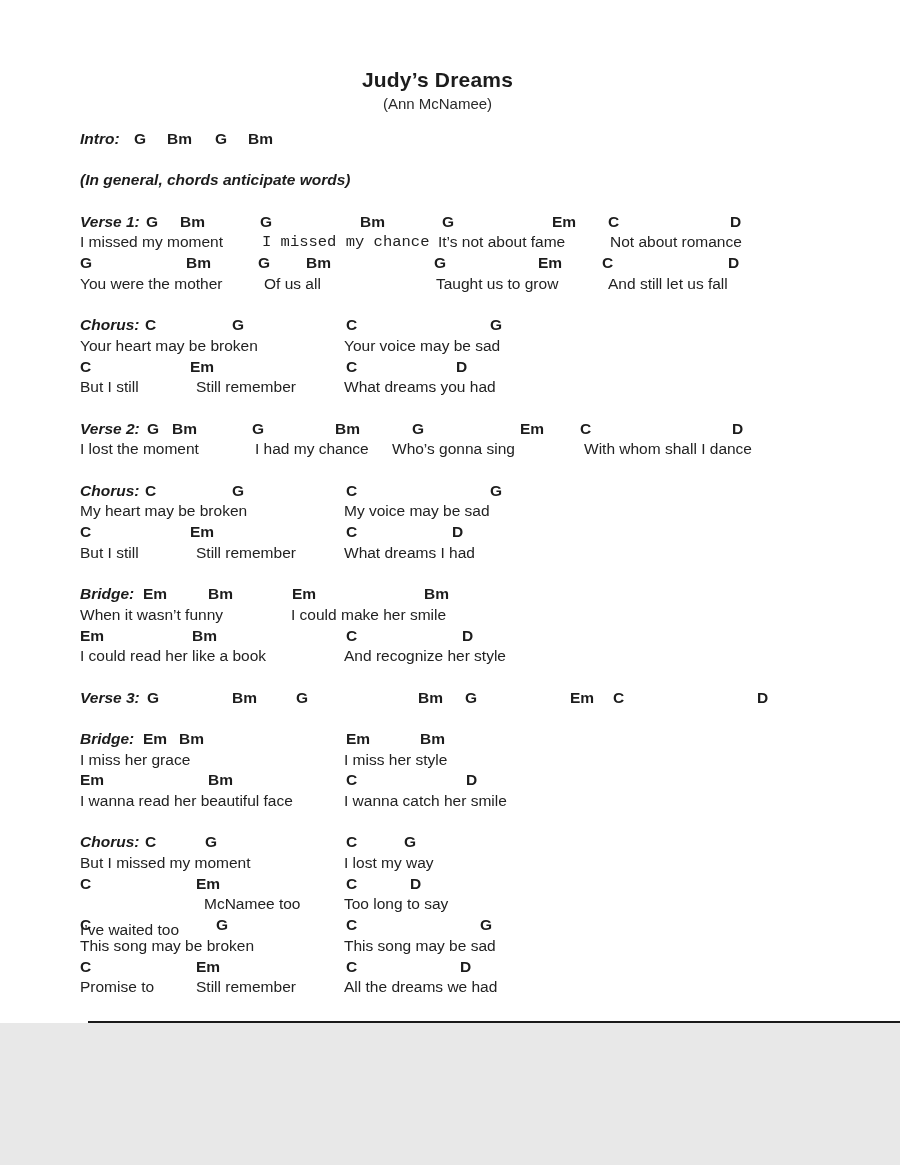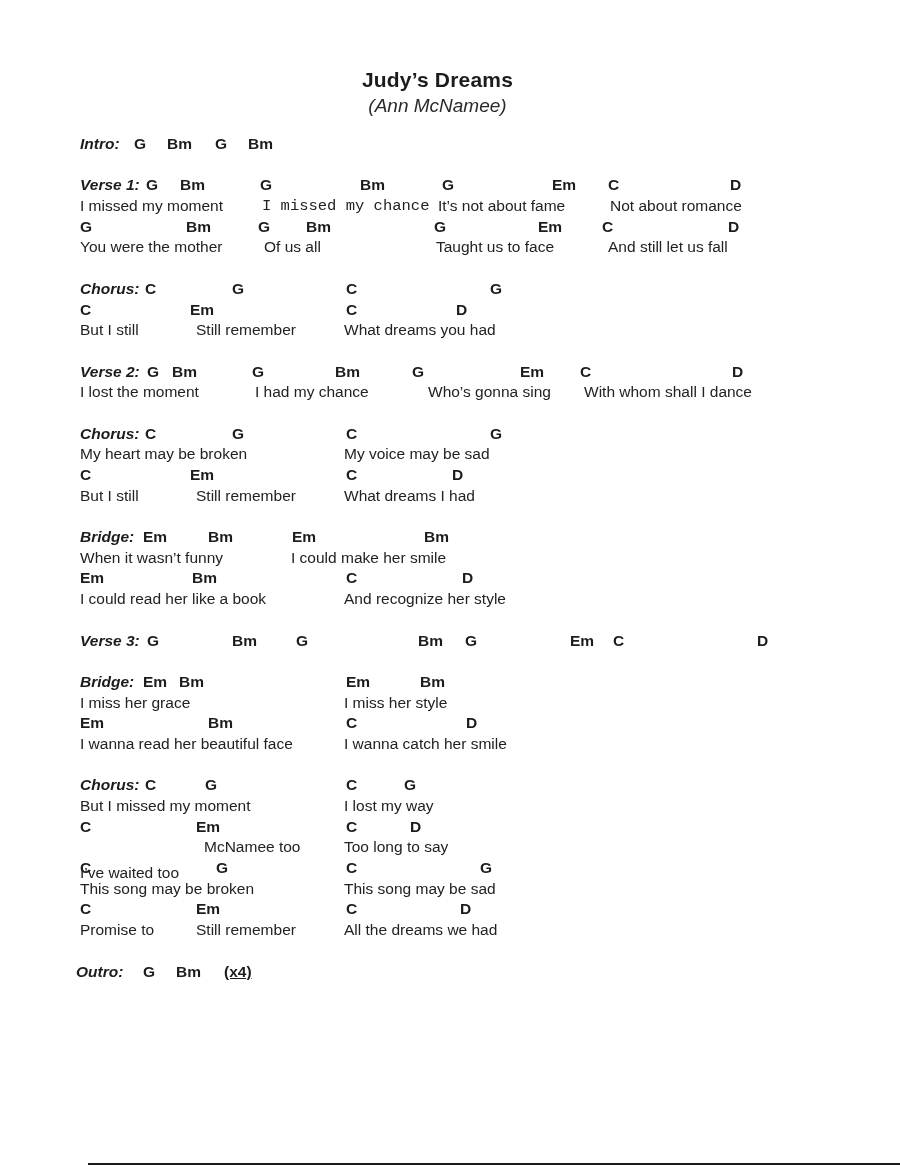--- a/index.html
+++ b/index.html
@@ -1,39 +1,38 @@
 <!DOCTYPE html>
 <html><head>
 <meta charset="utf-8">
 <style>
   * { margin: 0; padding: 0; box-sizing: border-box; }
   html, body { background: #e8e8e8; }
   .page {
     position: relative;
     width: 900px;
-    height: 1165px;
+    height: 1023px;
     margin: 0 auto;
     background: #ffffff;
     color: #1c1c1c;
     font-family: "Liberation Sans", "DejaVu Sans", sans-serif;
     overflow: hidden;
   }
   .header-block {
     padding-top: 68px;
     width: 875px;
     text-align: center;
   }
   .song-title {
     font-size: 21px;
     font-weight: bold;
     letter-spacing: 0.2px;
   }
   .song-subtitle {
-    font-size: 19px;
-    font-style: italic;
+    font-size: 15px;
     color: #2a2a2a;
     margin-top: 3px;
   }
   .sheet {
     margin-top: 17px;
   }
   .section { margin-bottom: 20.7px; }
   .line {
     position: relative;
     height: 20.7px;
@@ -67,20 +66,25 @@
         <div class="line">
           <span class="seg label" style="left: 80px;">Intro:</span>
           <span class="seg chord" style="left: 134px;">G</span>
           <span class="seg chord" style="left: 167px;">Bm</span>
           <span class="seg chord" style="left: 215px;">G</span>
           <span class="seg chord" style="left: 248px;">Bm</span>
         </div>
       </div>
       <div class="section">
         <div class="line">
+          <span class="seg label" style="left: 80px;">(In general, chords anticipate words)</span>
+        </div>
+      </div>
+      <div class="section">
+        <div class="line">
           <span class="seg label" style="left: 80px;">Verse 1:</span>
           <span class="seg chord" style="left: 146px;">G</span>
           <span class="seg chord" style="left: 180px;">Bm</span>
           <span class="seg chord" style="left: 260px;">G</span>
           <span class="seg chord" style="left: 360px;">Bm</span>
           <span class="seg chord" style="left: 442px;">G</span>
           <span class="seg chord" style="left: 552px;">Em</span>
           <span class="seg chord" style="left: 608px;">C</span>
           <span class="seg chord" style="left: 730px;">D</span>
         </div>
@@ -96,31 +100,35 @@
           <span class="seg chord" style="left: 258px;">G</span>
           <span class="seg chord" style="left: 306px;">Bm</span>
           <span class="seg chord" style="left: 434px;">G</span>
           <span class="seg chord" style="left: 538px;">Em</span>
           <span class="seg chord" style="left: 602px;">C</span>
           <span class="seg chord" style="left: 728px;">D</span>
         </div>
         <div class="line">
           <span class="seg lyric" style="left: 80px;">You were the mother</span>
           <span class="seg lyric" style="left: 264px;">Of us all</span>
-          <span class="seg lyric" style="left: 436px;">Taught us to face</span>
+          <span class="seg lyric" style="left: 436px;">Taught us to grow</span>
           <span class="seg lyric" style="left: 608px;">And still let us fall</span>
         </div>
       </div>
       <div class="section">
         <div class="line">
           <span class="seg label" style="left: 80px;">Chorus:</span>
           <span class="seg chord" style="left: 145px;">C</span>
           <span class="seg chord" style="left: 232px;">G</span>
           <span class="seg chord" style="left: 346px;">C</span>
           <span class="seg chord" style="left: 490px;">G</span>
+        </div>
+        <div class="line">
+          <span class="seg lyric" style="left: 80px;">Your heart may be broken</span>
+          <span class="seg lyric" style="left: 344px;">Your voice may be sad</span>
         </div>
         <div class="line">
           <span class="seg chord" style="left: 80px;">C</span>
           <span class="seg chord" style="left: 190px;">Em</span>
           <span class="seg chord" style="left: 346px;">C</span>
           <span class="seg chord" style="left: 456px;">D</span>
         </div>
         <div class="line">
           <span class="seg lyric" style="left: 80px;">But I still</span>
           <span class="seg lyric" style="left: 196px;">Still remember</span>
@@ -135,21 +143,21 @@
           <span class="seg chord" style="left: 252px;">G</span>
           <span class="seg chord" style="left: 335px;">Bm</span>
           <span class="seg chord" style="left: 412px;">G</span>
           <span class="seg chord" style="left: 520px;">Em</span>
           <span class="seg chord" style="left: 580px;">C</span>
           <span class="seg chord" style="left: 732px;">D</span>
         </div>
         <div class="line">
           <span class="seg lyric" style="left: 80px;">I lost the moment</span>
           <span class="seg lyric" style="left: 255px;">I had my chance</span>
-          <span class="seg lyric" style="left: 428px;">Who’s gonna sing</span>
+          <span class="seg lyric" style="left: 392px;">Who’s gonna sing</span>
           <span class="seg lyric" style="left: 584px;">With whom shall I dance</span>
         </div>
       </div>
       <div class="section">
         <div class="line">
           <span class="seg label" style="left: 80px;">Chorus:</span>
           <span class="seg chord" style="left: 145px;">C</span>
           <span class="seg chord" style="left: 232px;">G</span>
           <span class="seg chord" style="left: 346px;">C</span>
           <span class="seg chord" style="left: 490px;">G</span>

